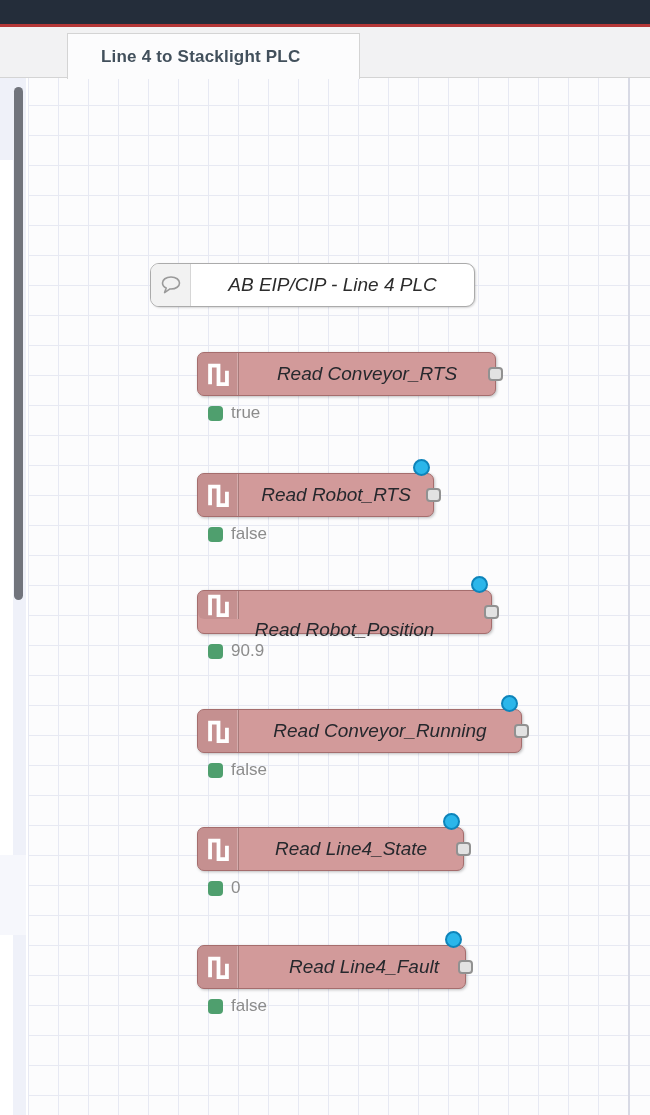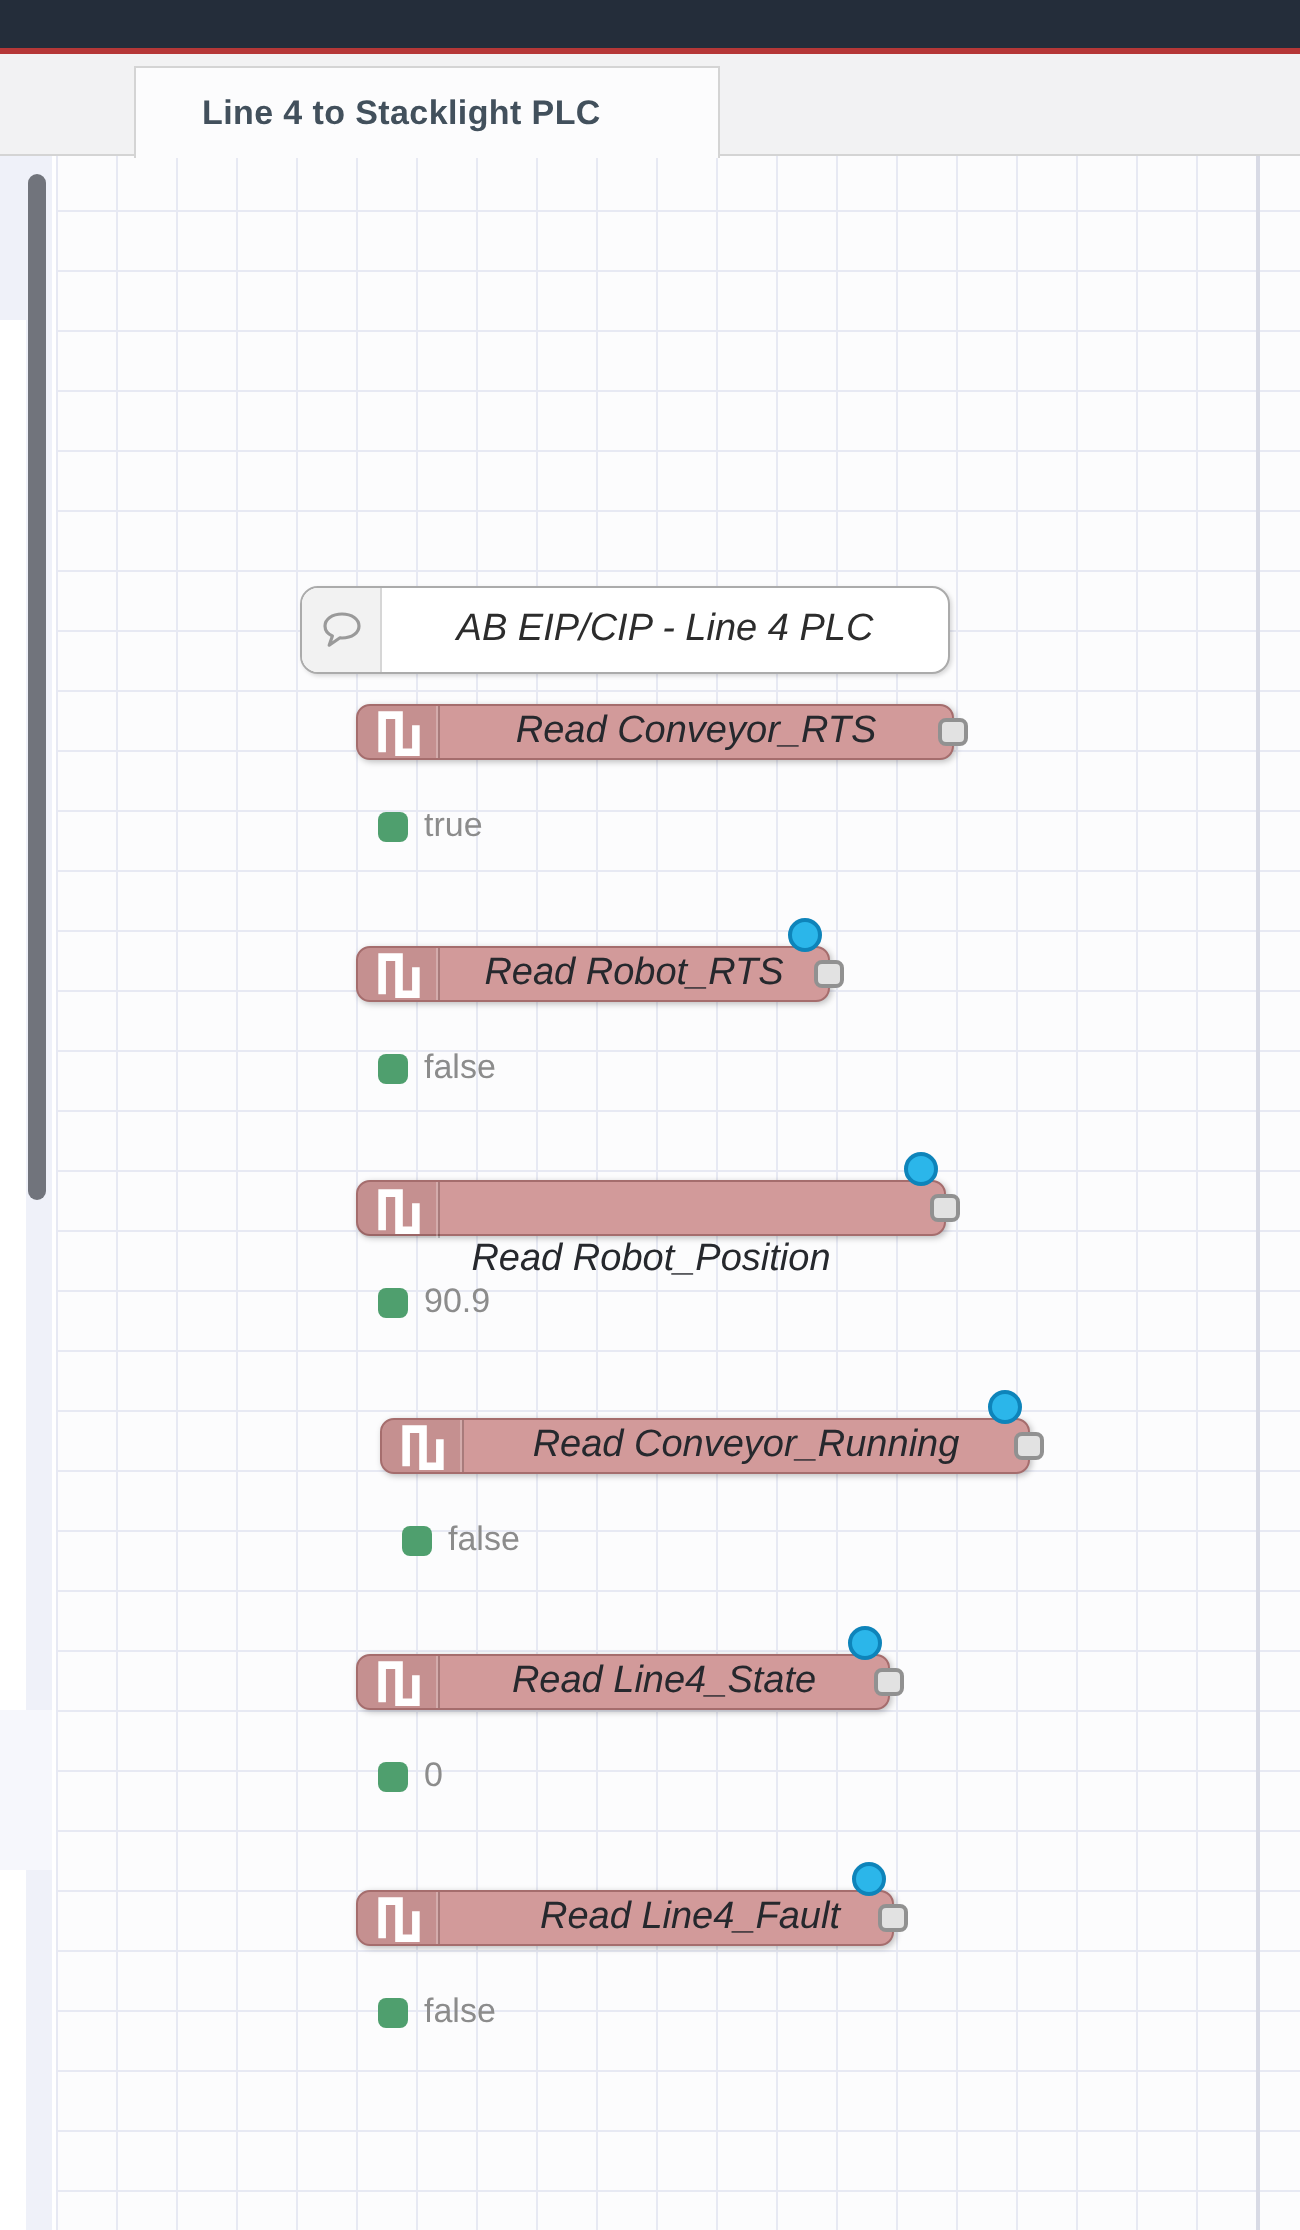--- a/index.html
+++ b/index.html
@@ -37,29 +37,29 @@
     border-radius:5px;background:var(--scrollbar);}
 
   .canvas{position:absolute;left:28px;top:78px;width:622px;height:1037px;background:var(--canvas-bg);
     background-image:
       linear-gradient(to right,var(--grid-line) 1px,transparent 1px),
       linear-gradient(to bottom,var(--grid-line) 1px,transparent 1px);
     background-size:30px 30px;background-position:0 27px;}
   .grid-major-line{position:absolute;left:600px;top:0;width:2px;height:1037px;background:var(--grid-major);}
 
   .comment-node{position:absolute;height:44px;background:#fff;border:1px solid var(--comment-border);
-    border-radius:9px;display:flex;align-items:stretch;box-shadow:1px 1px 2px rgba(0,0,0,.15);margin-top:30px;}
+    border-radius:9px;display:flex;align-items:stretch;box-shadow:1px 1px 2px rgba(0,0,0,.15);}
   .comment-icon-section{width:40px;background:var(--comment-icon-bg);border-right:1px solid #d6d6d6;
     border-radius:8px 0 0 8px;display:flex;align-items:center;justify-content:center;}
   .comment-label{flex:1;display:flex;align-items:center;justify-content:center;
     font-style:italic;font-size:19px;color:#2c2c2c;white-space:nowrap;padding:0 10px;}
 
-  .flow-node{position:absolute;height:28px;background:var(--node-fill);
+  .flow-node{position:absolute;height:44px;background:var(--node-fill);
     border:1.5px solid var(--node-border);border-radius:7px;
-    display:flex;align-items:stretch;box-shadow:1px 1px 3px rgba(0,0,0,.25);}
+    display:flex;align-items:stretch;box-shadow:1px 1px 3px rgba(0,0,0,.25);margin-left:19px;}
   .node-icon-section{width:41px;background:rgba(0,0,0,.06);
     border-right:1px solid rgba(0,0,0,.15);border-radius:6px 0 0 6px;
     display:flex;align-items:center;justify-content:center;box-shadow:inset -1px 0 0 rgba(255,255,255,.25);}
   .node-label{flex:1;display:flex;align-items:center;justify-content:center;
     font-style:italic;font-size:19px;color:var(--node-label);white-space:nowrap;padding:0 8px;}
   .node-port{position:absolute;right:-8px;top:50%;margin-top:-7px;width:15px;height:14px;
     background:var(--port-fill);border:2px solid var(--port-border);border-radius:4px;}
   .changed-dot{position:absolute;right:3px;top:-15px;width:17px;height:17px;border-radius:50%;
     background:var(--changed-fill);border:2px solid var(--changed-border);}
   .status-row{position:absolute;left:10px;top:50px;display:flex;align-items:center;gap:8px;}
@@ -137,21 +137,21 @@
         </svg>
       </div>
       <div class="node-label">Read Robot_Position</div>
       <div class="node-port"></div>
       <div class="changed-dot"></div>
       <div class="status-row">
         <span class="status-dot"></span>
         <span class="status-text">90.9</span>
       </div>
     </div>
-      <div class="flow-node" style="left: 190px; top: 709px; width: 325px; justify-content: space-between;">
+      <div class="flow-node" style="left: 178px; top: 709px; width: 325px; justify-content: space-between;">
       <div class="node-icon-section">
         <svg width="27" height="28" viewBox="0 0 32 32">
           <path d="M6 28 L6 6 L16 6 L16 28 L26 28 L26 12" fill="none" stroke="#ffffff" stroke-width="4.5"></path>
         </svg>
       </div>
       <div class="node-label">Read Conveyor_Running</div>
       <div class="node-port"></div>
       <div class="changed-dot"></div>
       <div class="status-row">
         <span class="status-dot"></span>

